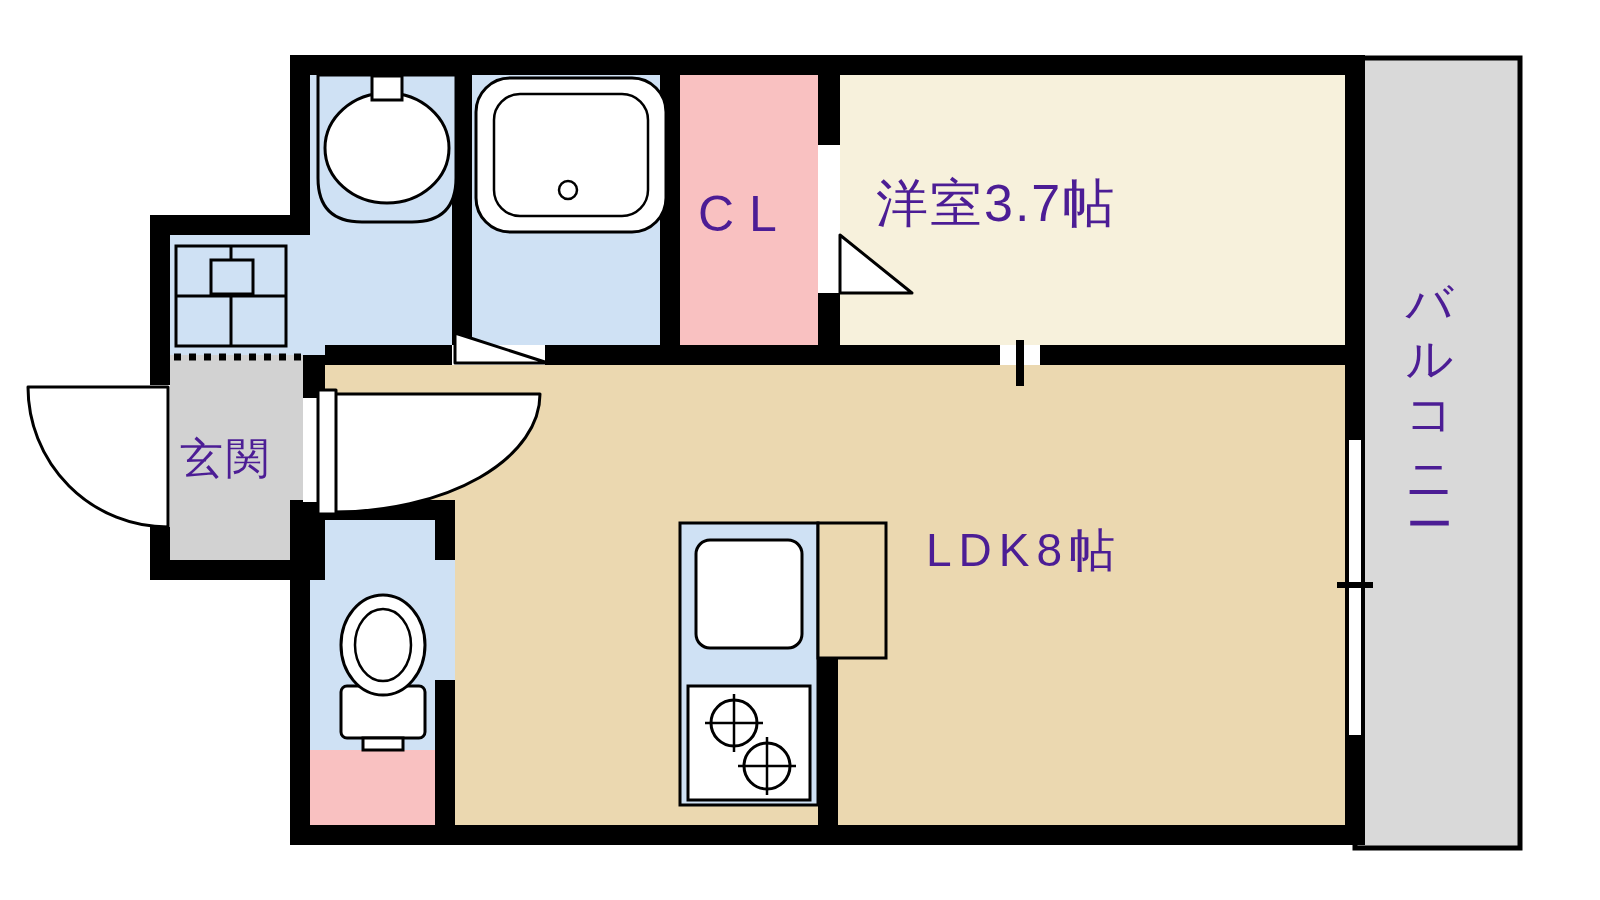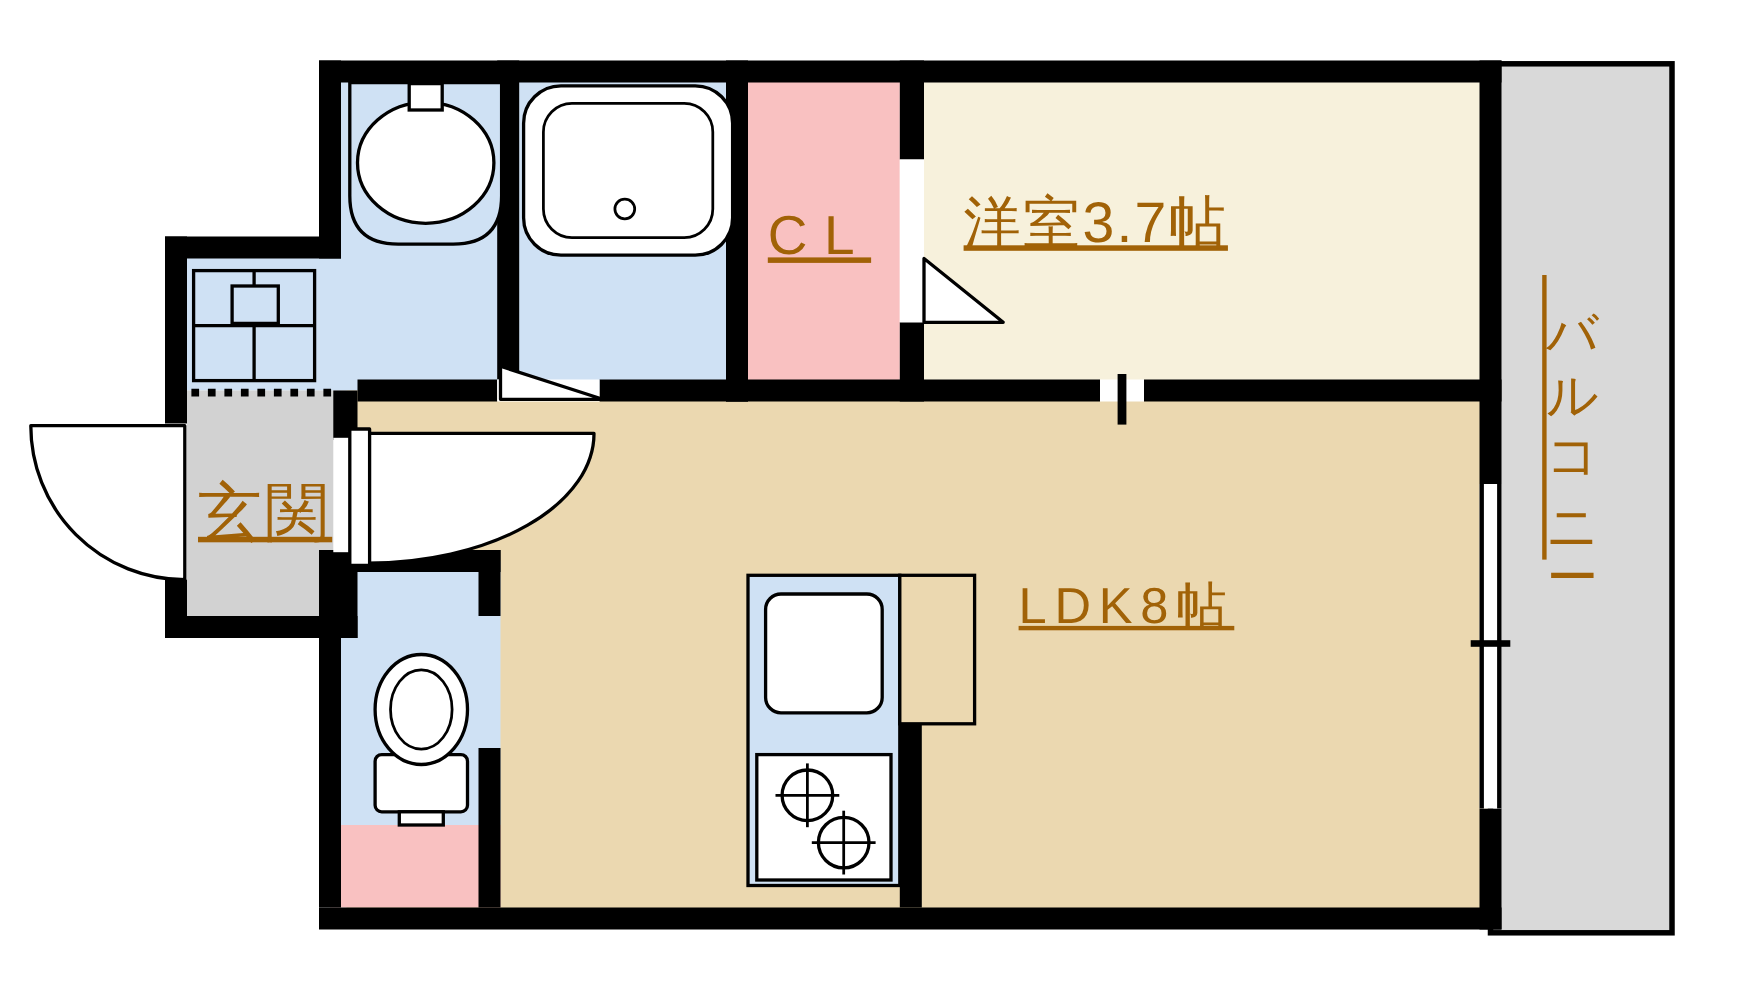--- a/index.html
+++ b/index.html
@@ -2,22 +2,22 @@
 <html><head>
 <meta charset="utf-8">
 <style>
   html,body { margin:0; padding:0; background:#ffffff; }
   .plan {
     position:relative; width:1600px; height:900px; background:#ffffff;
     overflow:hidden;
     font-family:"Liberation Sans","DejaVu Sans",sans-serif;
   }
   .plan svg { position:absolute; left:0; top:0; }
-  .label { position:absolute; color:#a16207; white-space:nowrap; line-height:1;text-decoration:underline; }
-  .lbl-entrance { left:180px; top:437px; font-size:58px; letter-spacing:3px; }
+  .label { position:absolute; color:#4c1d95; white-space:nowrap; line-height:1; }
+  .lbl-entrance { left:180px; top:437px; font-size:43px; letter-spacing:3px; }
   .lbl-cl       { left:698px; top:189px; font-size:50px; letter-spacing:15px; }
   .lbl-western  { left:876px; top:177px; font-size:52px; letter-spacing:2px;text-align:right; }
   .lbl-ldk      { left:926px; top:527px; font-size:46px; letter-spacing:7px; }
   .lbl-balcony  { left:1407px; top:250px; font-size:47px; letter-spacing:9px;
                   writing-mode:vertical-rl; text-orientation:upright; }
 </style>
 </head>
 <body>
 
 <div class="plan">

